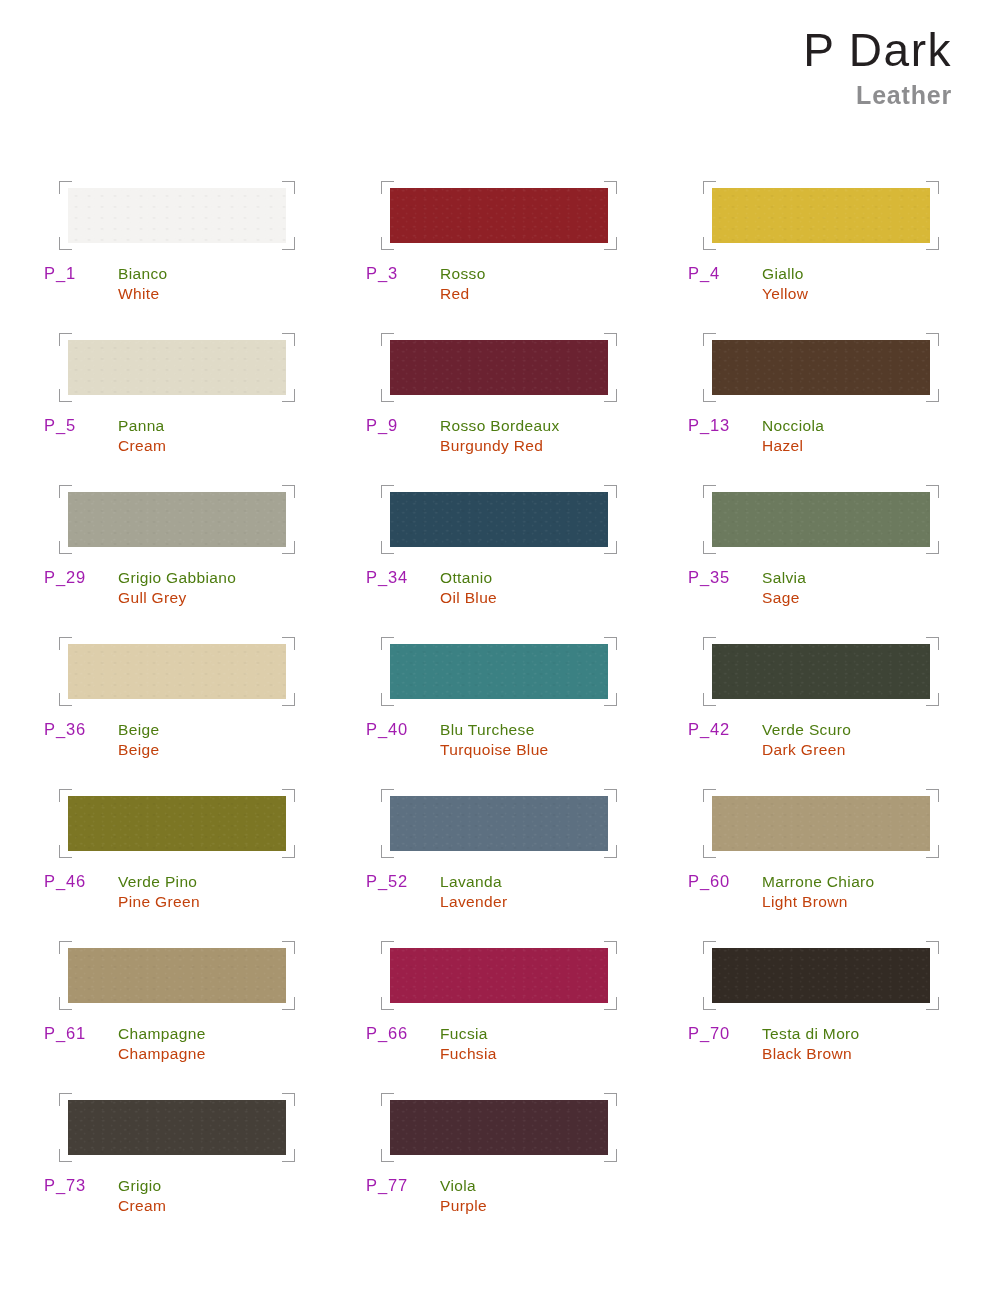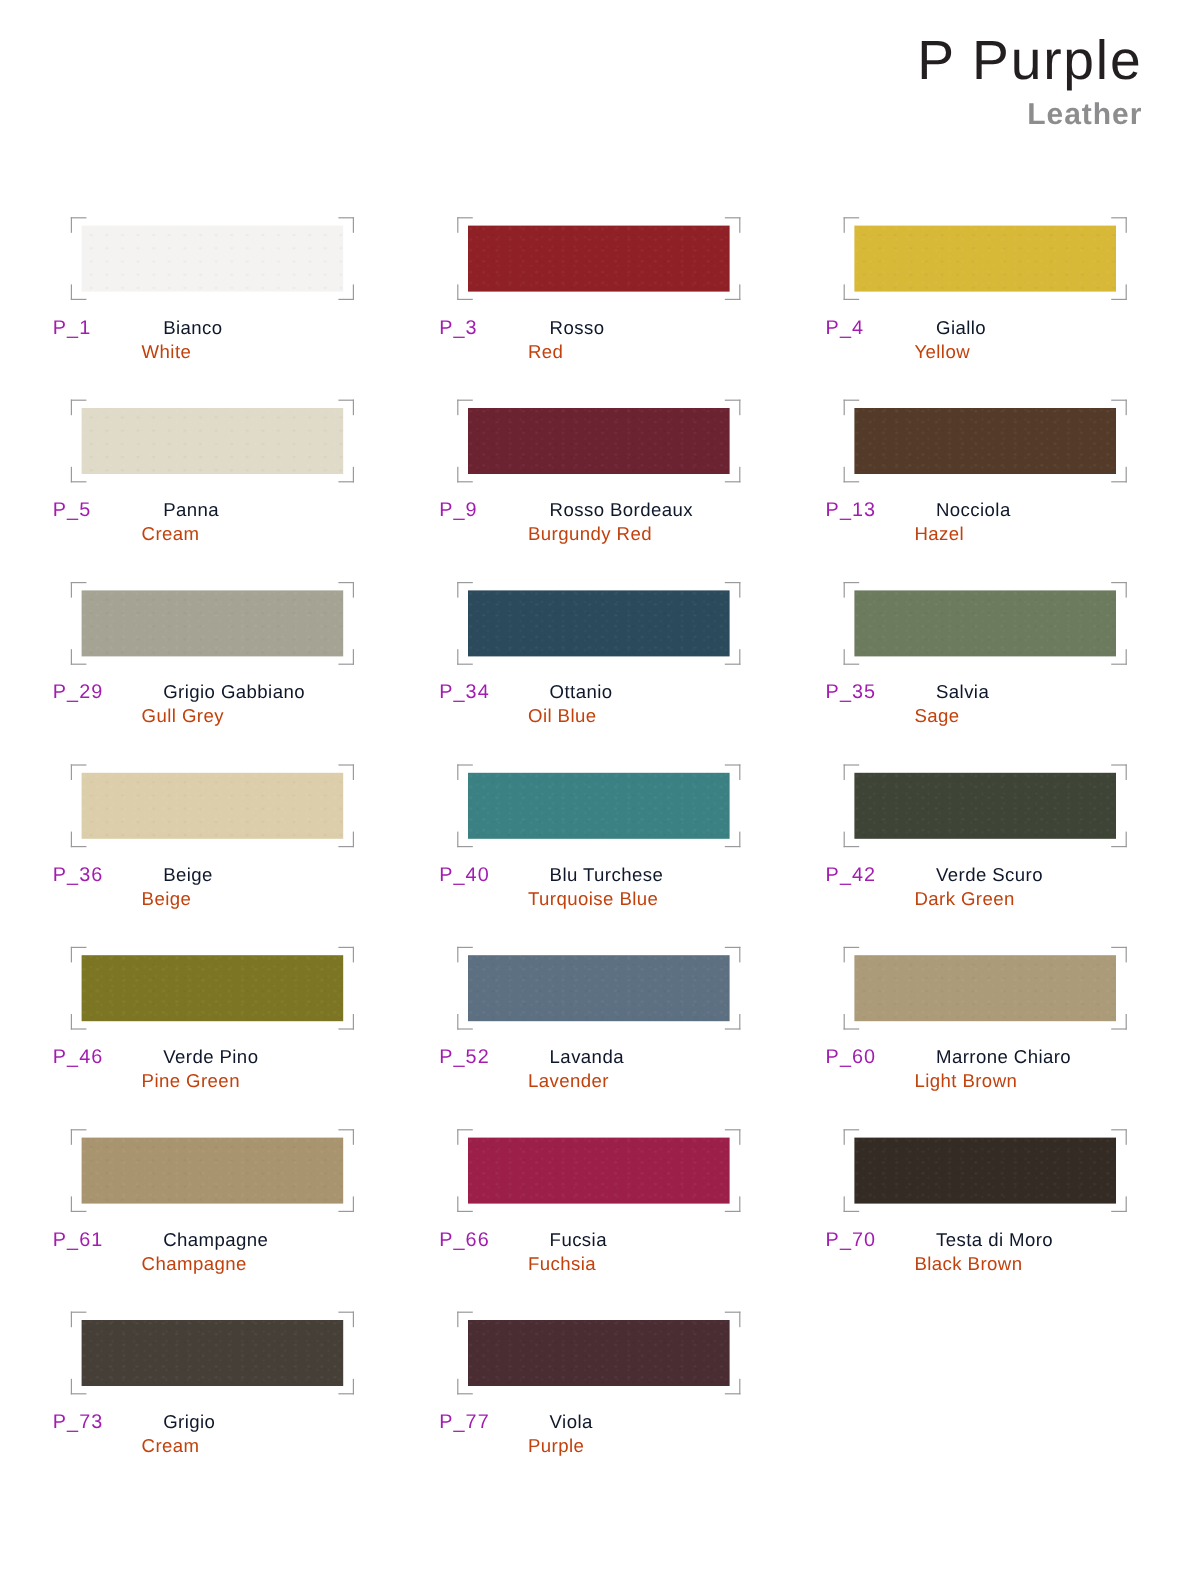--- a/index.html
+++ b/index.html
@@ -115,41 +115,40 @@
     white-space: nowrap;
   }
   .swatch-names {
     position: absolute;
     left: 74px;
     top: 0;
     width: 248px;
   }
   .name-it {
     font-size: 15.5px;
-    color: #0f172a;
+    color: #4d7c0f;
     letter-spacing: 0.35px;
     line-height: 20px;
     white-space: nowrap;
-    margin-left: 18px;
   }
   .name-en {
     font-size: 15.5px;
     color: #c2410c;
     letter-spacing: 0.35px;
     line-height: 20px;
     white-space: nowrap;
   }
 </style>
 </head>
 <body>
 
 <div class="page">
 
   <div class="header">
-    <div class="header-title">P Purple</div>
+    <div class="header-title">P Dark</div>
     <div class="header-subtitle">Leather</div>
   </div>
 
   <div class="grid">
       <div class="swatch-cell">
         <div class="swatch-frame">
           <div class="swatch-chip" style="background-color: rgb(244, 243, 241);"></div>
           <div class="bracket tl"></div>
           <div class="bracket tr"></div>
           <div class="bracket bl"></div>

